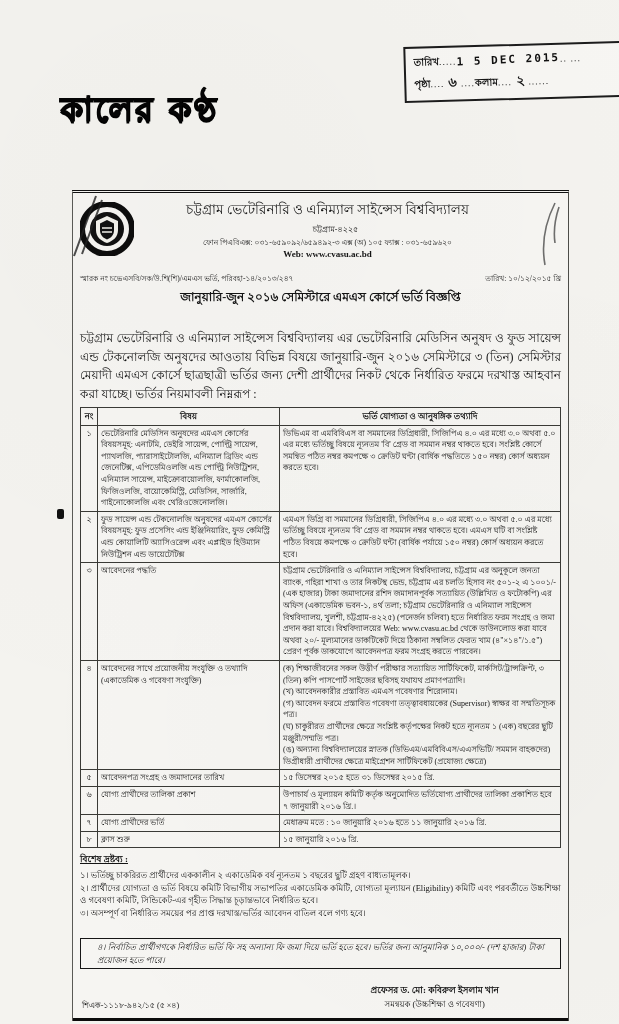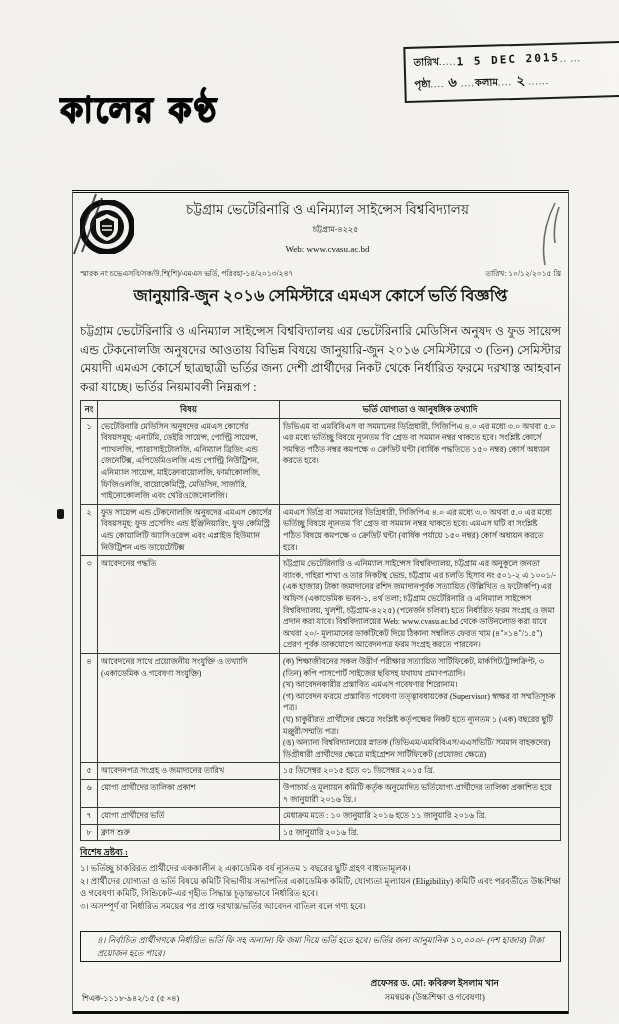--- a/index.html
+++ b/index.html
@@ -57,29 +57,29 @@
     padding:6px 7px 0 7px;
     box-sizing:border-box;
     background:rgba(255,255,255,0.18);
   }
   .clip-head{display:flex;align-items:center;position:relative;}
   .seal{width:54px;height:54px;flex:0 0 54px;position:relative;}
   .head-text{flex:1;text-align:center;padding-right:40px;}
   .uni-name{font-size:13.5px;font-weight:normal;}
   .uni-addr{font-size:8px;margin-top:1px;margin-left:16px;}
   .uni-phone{font-size:7.5px;margin-top:1px;}
-  .uni-web{font-size:9px;font-weight:normal;margin-top:8px;}
+  .uni-web{font-size:9px;font-weight:bold;margin-top:0;}
   .pen-marks{position:absolute;pointer-events:none;}
   .memo-row{
     display:flex;justify-content:space-between;align-items:baseline;
     font-size:7.5px;margin-top:14px;
   }
   .title{
-    font-size:16px;font-weight:bold;text-align:center;
-    margin:3px 0 12px 0;
+    font-size:12px;font-weight:bold;text-align:center;
+    margin:3px 0 21px 0;
   }
   .intro{
     font-size:12px;line-height:1.55;text-align:justify;margin:0 0 4px 0;
   }
   
   table{width:100%;border-collapse:collapse;table-layout:fixed;}
   th,td{
     border:1px solid #3a3a36;
     padding:2px 3px;vertical-align:top;
     font-size:8px;line-height:1.45;text-align:left;
@@ -150,20 +150,21 @@
           <line x1="22" y1="26" x2="32" y2="26" stroke="#f0efe9" stroke-width="1.5"></line>
           <line x1="22" y1="30" x2="32" y2="30" stroke="#f0efe9" stroke-width="1.5"></line>
         </svg>
         <svg class="pen-marks" style="left:-14px;top:-12px;" width="60" height="70" viewBox="0 0 60 70">
           <path d="M8 66 L30 6 M16 64 L36 10" stroke="#222" stroke-width="2" fill="none" opacity="0.8"></path>
         </svg>
       </div>
       <div class="head-text">
         <div class="uni-name">চট্টগ্রাম ভেটেরিনারি ও এনিম্যাল সাইন্সেস বিশ্ববিদ্যালয়</div>
         <div class="uni-addr">চট্টগ্রাম-৪২২৫</div>
+        <div class="uni-phone">ফোন পিএবিএক্স: ০৩১-৬৫৯০৯২/৬৫৯৪৯২-৩ এক্স (অ) ১০৫ ফ্যাক্স : ০৩১-৬৫৯৬২০</div>
         <div class="uni-web">Web: www.cvasu.ac.bd</div>
       </div>
       <svg class="pen-marks" style="right:0;top:0;" width="46" height="70" viewBox="0 0 46 70">
         <path d="M40 4 C30 24 26 44 30 66 M44 8 C40 20 38 30 40 44" stroke="#333" stroke-width="1.6" fill="none" opacity="0.7"></path>
       </svg>
     </div>
 
     <div class="memo-row">
       <span>স্মারক নং চভেএসবি/সক/উ.শি(শি)/এমএস ভর্তি, পরিবহা-১৪/২০১৩/২৪৭</span>
       <span>তারিখ: ১০/১২/২০১৫ খ্রি</span>

